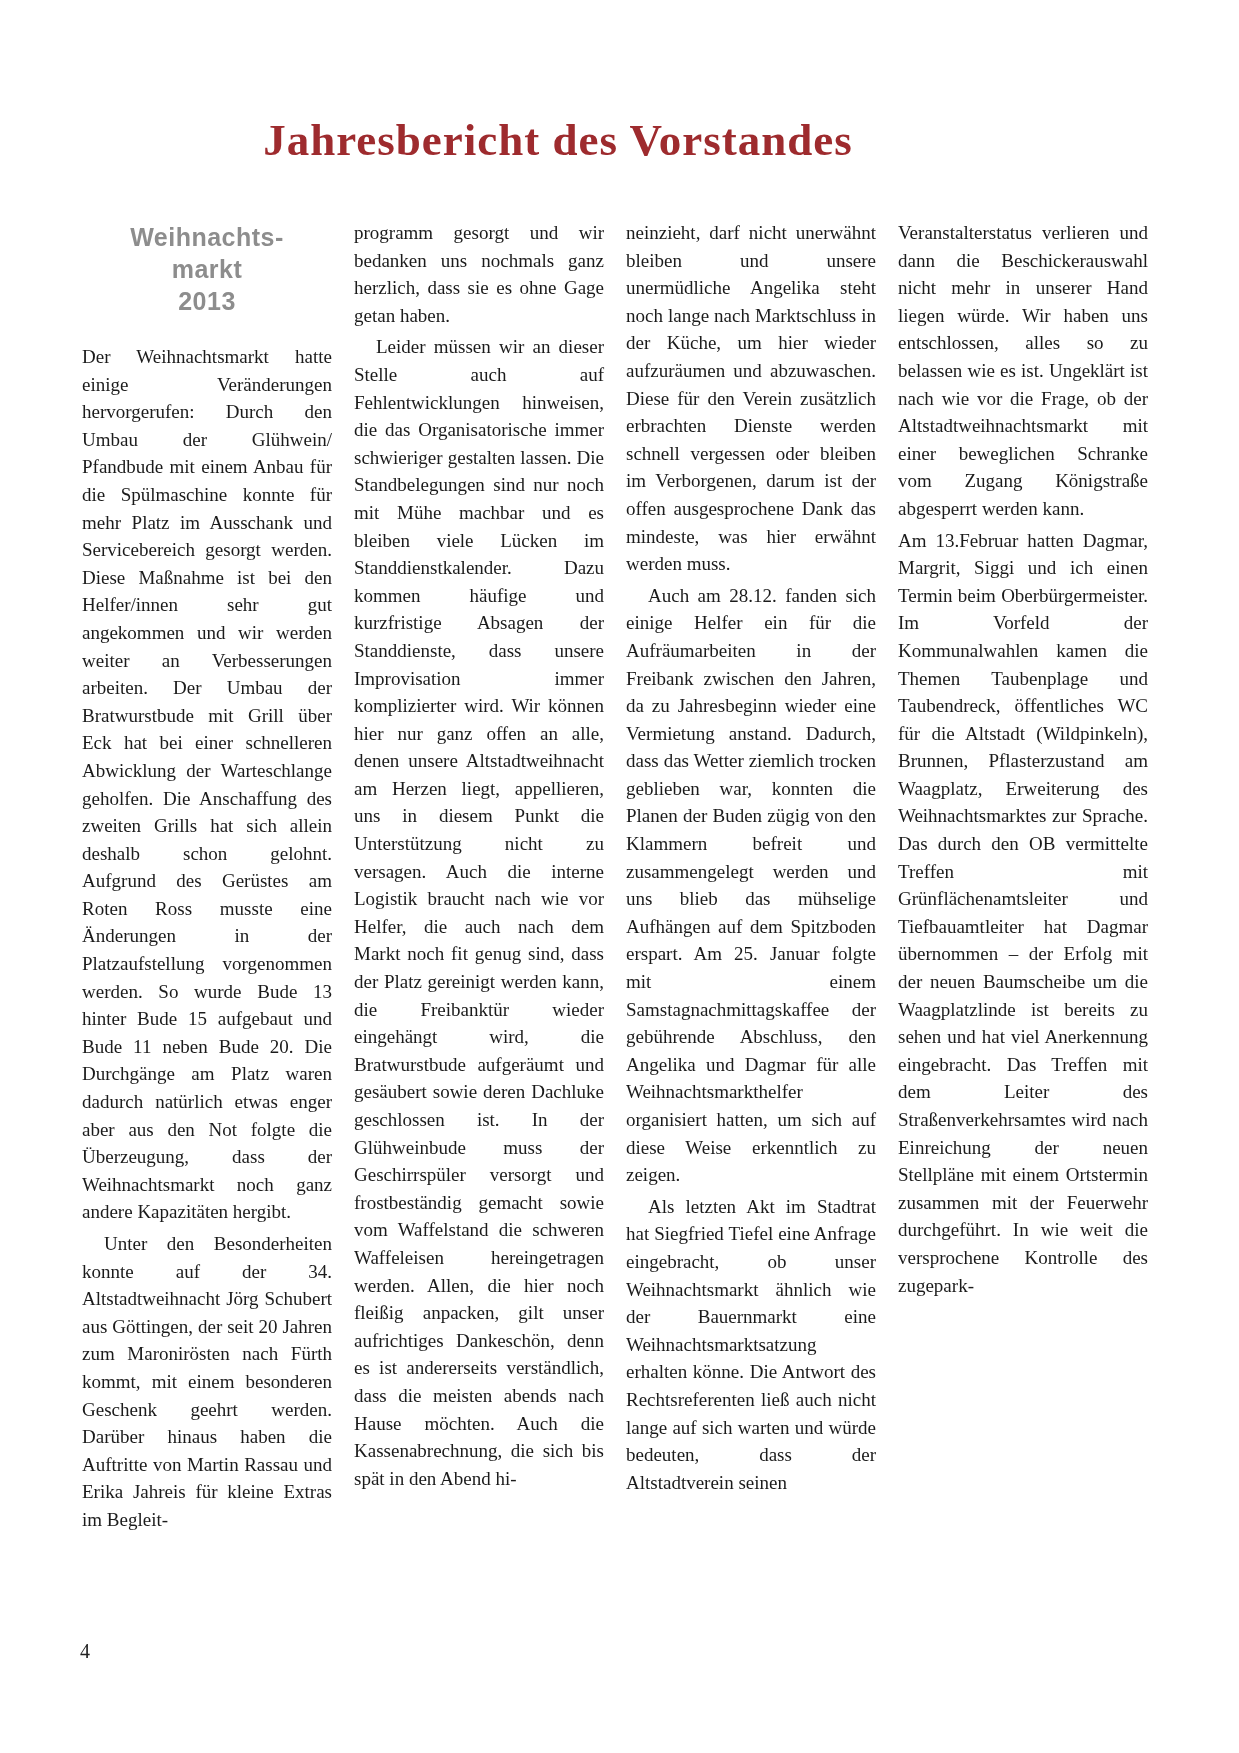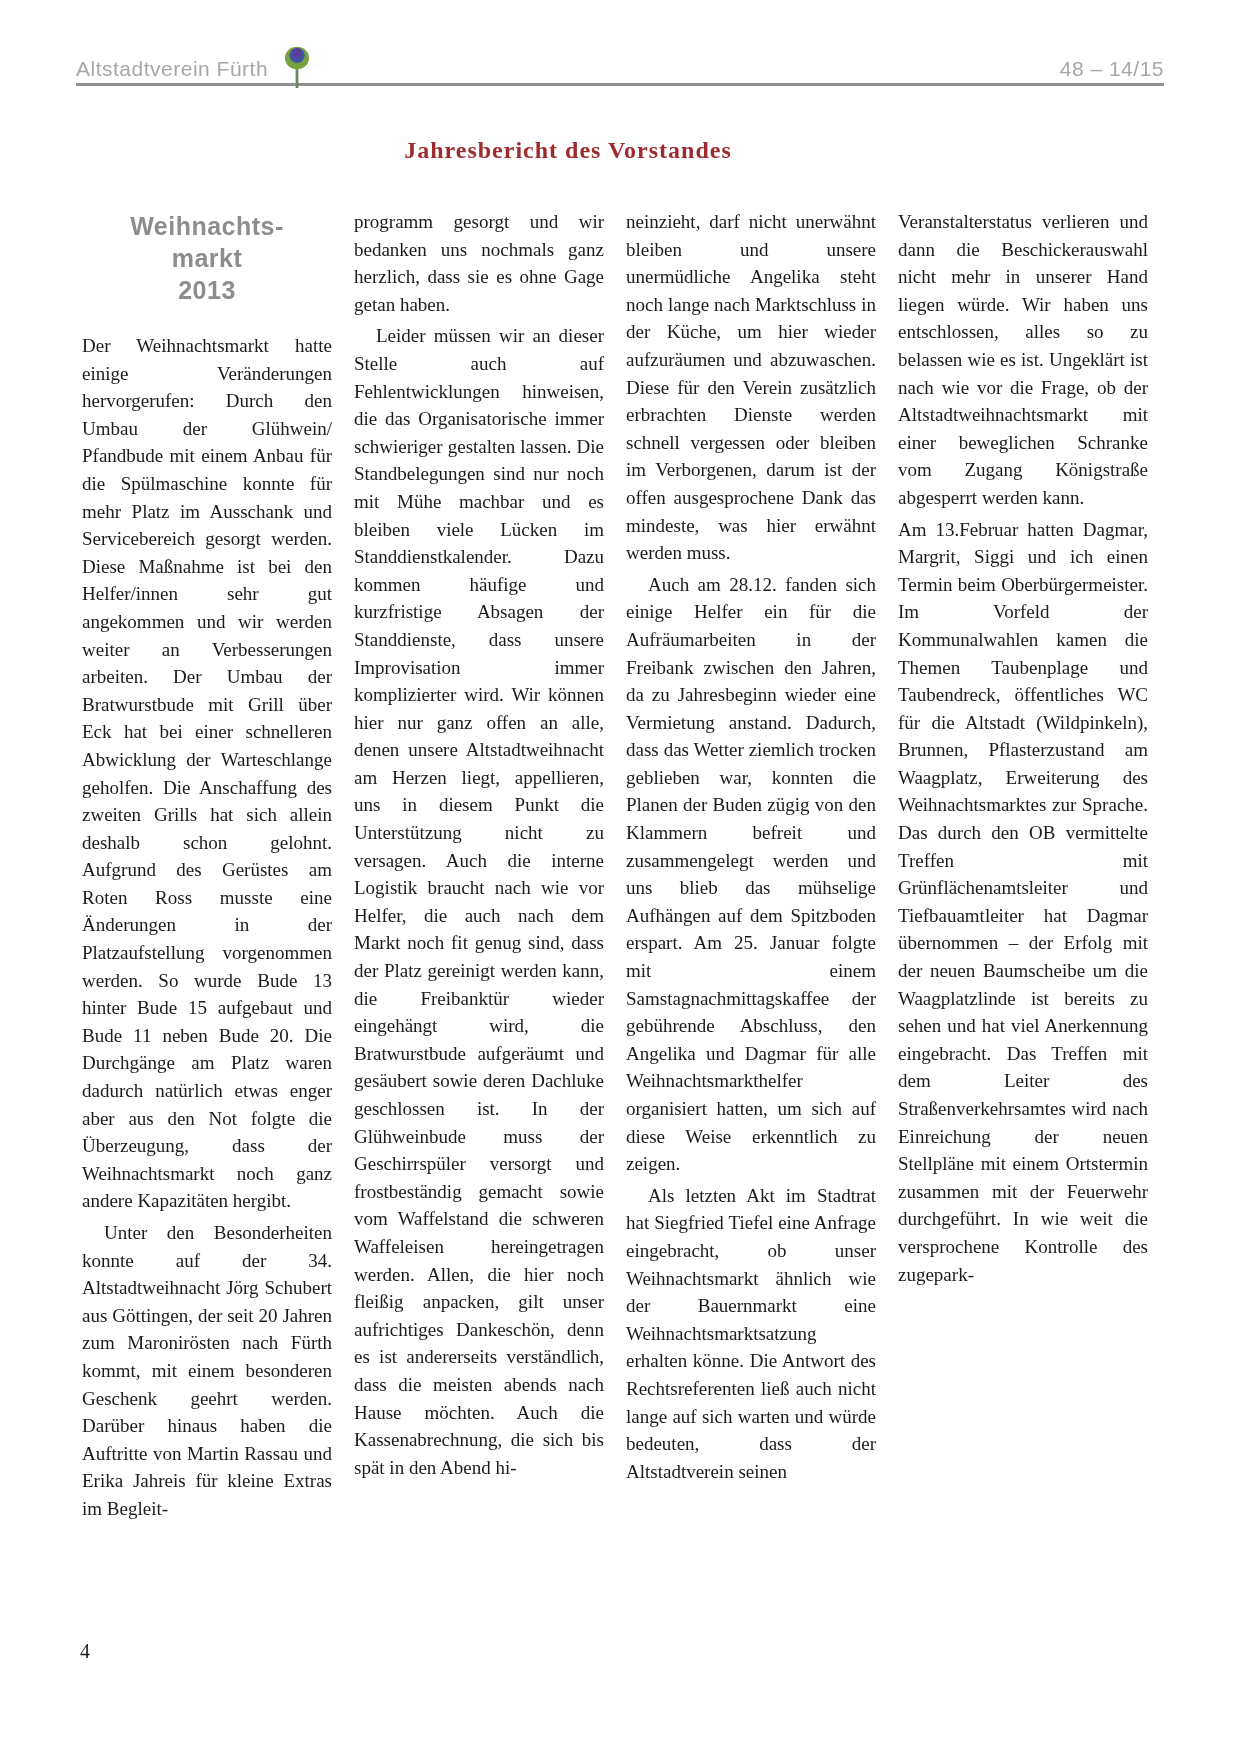--- a/index.html
+++ b/index.html
@@ -46,35 +46,35 @@
     color: var(--header-gray, #a7a7a7);
     letter-spacing: 0.5px;
   }
 
   
   .doc-title {
     position: absolute;
     left: 78px;
     top: 116px;
     width: 956px;
-    margin: 12px;
+    margin: 2px;
     text-align: center;
     font-family: "Liberation Serif", serif;
     font-weight: bold;
-    font-size: 24px;
+    font-size: 45px;
     line-height: 44px;
     letter-spacing: 1px;
     color: var(--title-red, #9e2b2e);
   }
 
   
   .columns {
     position: absolute;
     left: 78px;
-    top: 204px;
+    top: 215px;
     width: 1074px;
     height: 1400px;
     display: grid;
     grid-template-columns: repeat(4, 1fr);
     column-gap: 14px;
     overflow: hidden;
   }
   .col { overflow: hidden; }
 
   .col-heading {
@@ -107,31 +107,20 @@
     font-size: 20px;
     color: #222222;
     font-family: "Liberation Serif", serif;
   }
 </style>
 </head>
 <body>
 
 <div class="sheet">
 
-  <header class="page-header">
-    <span class="brand">Altstadtverein Fürth</span>
-    <svg class="logo" width="30" height="46" viewBox="0 0 30 46" aria-hidden="true">
-      <rect class="stem" x="13.6" y="18" width="2.8" height="26"></rect>
-      <ellipse class="leaf" cx="15" cy="14" rx="12" ry="11.2"></ellipse>
-      <circle class="bloom" cx="15" cy="11.5" r="7.6"></circle>
-      <ellipse class="core" cx="15" cy="9.2" rx="4.6" ry="5.2"></ellipse>
-    </svg>
-    <span class="spacer"></span>
-    <span class="issue">48 – 14/15</span>
-  </header>
 
   <h1 class="doc-title">Jahresbericht des Vorstandes</h1>
 
   <main class="columns" id="cols">
       <div class="col">
         <div class="col-heading">Weihnachts-<br>markt<br>2013</div>
         <p class="body-p">Der Weihnachtsmarkt hatte einige Veränderungen hervorgerufen: Durch den Umbau der Glühwein/ Pfandbude mit einem Anbau für die Spülmaschine konnte für mehr Platz im Ausschank und Servicebereich gesorgt werden. Diese Maßnahme ist bei den Helfer/innen sehr gut angekommen und wir werden weiter an Verbesserungen arbeiten. Der Umbau der Bratwurstbude mit Grill über Eck hat bei einer schnelleren Abwicklung der Warteschlange geholfen. Die Anschaffung des zweiten Grills hat sich allein deshalb schon gelohnt. Aufgrund des Gerüstes am Roten Ross musste eine Änderungen in der Platzaufstellung vorgenommen werden. So wurde Bude 13 hinter Bude 15 aufgebaut und Bude 11 neben Bude 20. Die Durchgänge am Platz waren dadurch natürlich etwas enger aber aus den Not folgte die Überzeugung, dass der Weihnachtsmarkt noch ganz andere Kapazitäten hergibt.</p>
         <p class="body-p indent">Unter den Besonderheiten konnte auf der 34. Altstadtweihnacht Jörg Schubert aus Göttingen, der seit 20 Jahren zum Maronirösten nach Fürth kommt, mit einem besonderen Geschenk geehrt werden. Darüber hinaus haben die Auftritte von Martin Rassau und Erika Jahreis für kleine Extras im Begleit-</p>
       </div>
       <div class="col">

